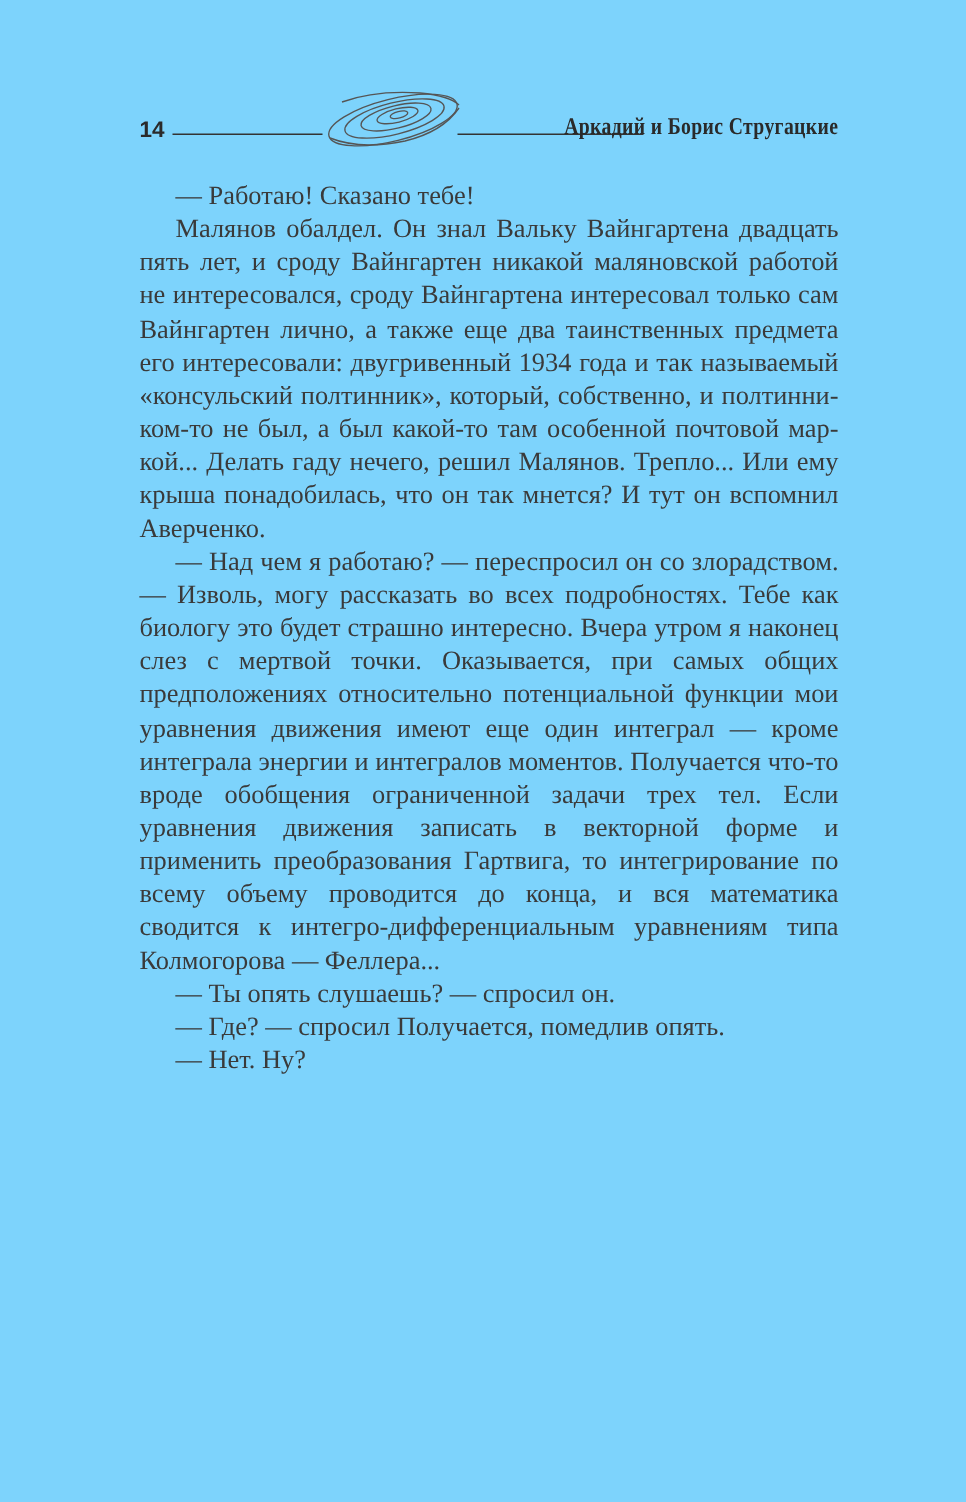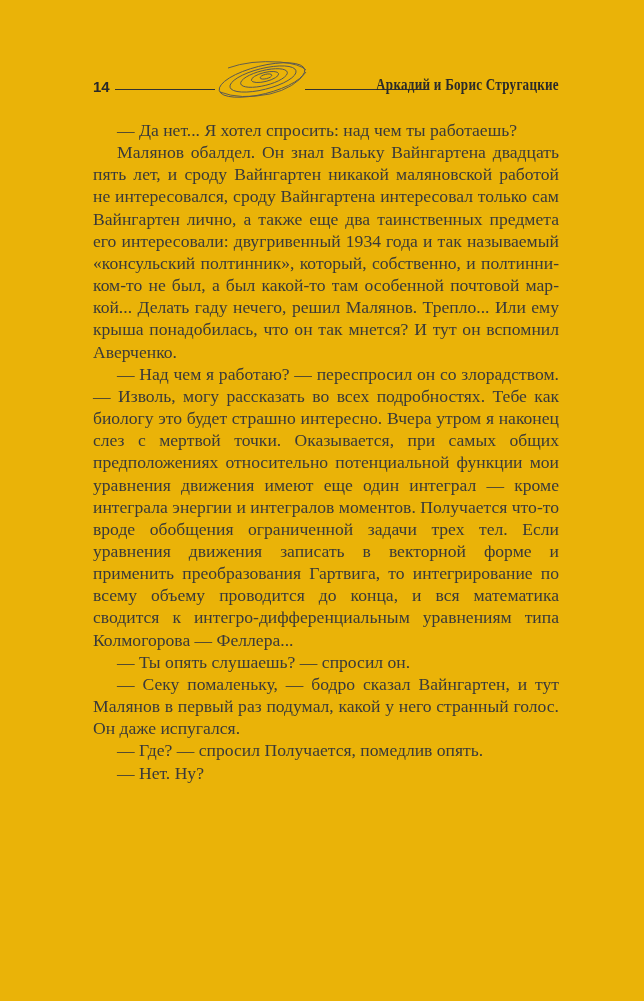--- a/index.html
+++ b/index.html
@@ -1,17 +1,17 @@
 <!DOCTYPE html>
 <html><head>
 <meta charset="utf-8">
 <style>
   html, body { margin: 0; padding: 0; background: #ffffff; }
   body { width: 644px; height: 1001px; position: relative; overflow: hidden; }
-  .page { position: absolute; left: 0; top: 0; width: 644px; height: 1001px; background: #eab308; }
+  .page { position: absolute; left: 0; top: 0; width: 644px; height: 1001px; background: #7dd3fc; }
   .running-head { position: absolute; left: 93px; top: 72px; width: 466px; height: 30px; }
   .page-number { position: absolute; left: 0; top: 6px; font-family: "Liberation Sans", sans-serif; font-weight: bold; font-size: 15px; color: #2a2a2a; }
   .rule-left { position: absolute; left: 22px; top: 17px; width: 100px; height: 1px; background: #333; }
   .ornament { position: absolute; left: 117px; top: -14px; width: 100px; height: 46px; }
   .rule-right { position: absolute; left: 212px; top: 17px; width: 124px; height: 1px; background: #333; }
   .author { position: absolute; right: 0; top: 4px; font-family: "Liberation Serif", serif; font-weight: bold; font-size: 16px; color: #2a2a2a; transform: scaleX(0.82); transform-origin: right center; letter-spacing: 0.3px; white-space: nowrap; }
   .body-text { position: absolute; left: 93px; top: 119px; width: 466px; font-family: "Liberation Serif", serif; font-size: 17.6px; line-height: 22.15px; color: #3a3a3a; }
   .body-text p { margin: 0; text-indent: 24px; text-align: justify; text-align-last: left; hyphens: manual; }
 </style>
 </head>
@@ -30,21 +30,20 @@
         <ellipse cx="56" cy="18.5" rx="6" ry="2.2" transform="rotate(-14 56 18.5)"></ellipse>
         <path d="M10 34 Q 30 42 60 36 Q 85 30 96 14"></path>
         <path d="M18 10 Q 40 2 70 4 Q 90 6 96 12"></path>
       </g>
     </svg>
     <div class="rule-right"></div>
     <span class="author">Аркадий и Борис Стругацкие</span>
   </div>
 
   <div class="body-text">
-    <p>— Да нет... Я хотел спросить: над чем ты работаешь?</p>
+    <p>— Работаю! Сказано тебе!</p>
     <p>Малянов обалдел. Он знал Вальку Вайнгартена двадцать пять лет, и сроду Вайнгартен никакой маляновской работой не интересовался, сроду Вайнгартена интересовал только сам Вайнгартен лично, а также еще два таинственных предмета его интересовали: двугривенный 1934 года и так называемый «консульский полтинник», который, собственно, и полтинни­ком-то не был, а был какой-то там особенной почтовой мар­кой... Делать гаду нечего, решил Малянов. Трепло... Или ему крыша понадобилась, что он так мнется? И тут он вспомнил Аверченко.</p>
     <p>— Над чем я работаю? — переспросил он со злорадством. — Изволь, могу рассказать во всех подробностях. Тебе как биоло­гу это будет страшно интересно. Вчера утром я наконец слез с мертвой точки. Оказывается, при самых общих предположе­ниях относительно потенциальной функции мои уравнения дви­жения имеют еще один интеграл — кроме интеграла энергии и интегралов моментов. Получается что-то вроде обобщения ограниченной задачи трех тел. Если уравнения движения запи­сать в векторной форме и применить преобразования Гартвига, то интегрирование по всему объему проводится до конца, и вся математика сводится к интегро-дифференциальным уравнени­ям типа Колмогорова — Феллера...</p>
     <p>— Ты опять слушаешь? — спросил он.</p>
-    <p>— Секу помаленьку, — бодро сказал Вайнгартен, и тут Ма­лянов в первый раз подумал, какой у него странный голос. Он даже испугался.</p>
     <p>— Где? — спросил Получается, помедлив опять.</p>
     <p>— Нет. Ну?</p>
   </div>
 </div>
 
 </body></html>

